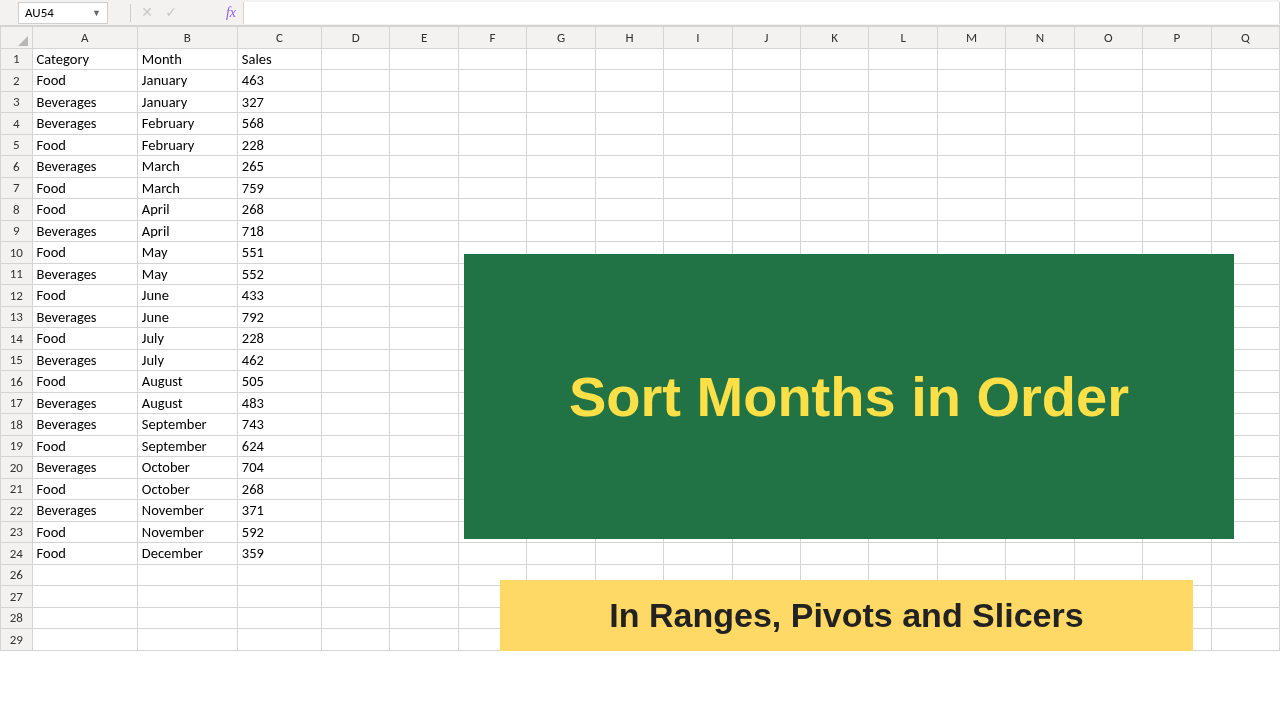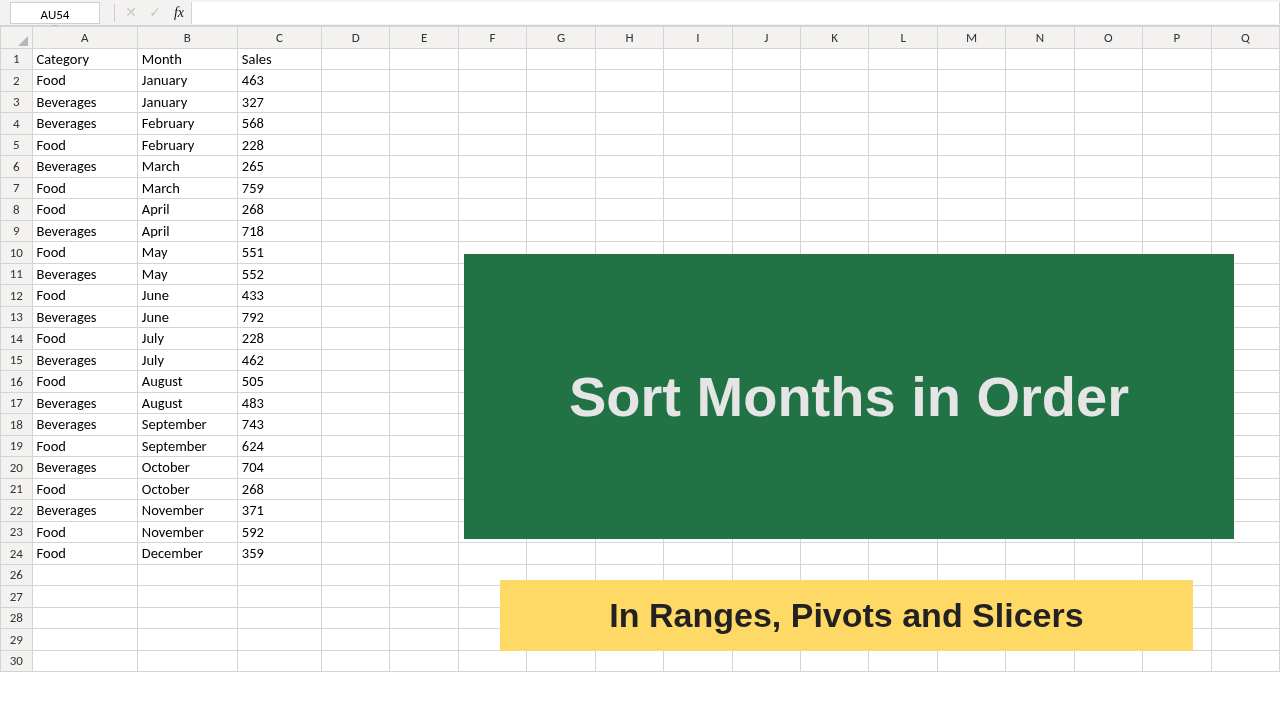--- a/index.html
+++ b/index.html
@@ -15,33 +15,32 @@
     display: flex;
     align-items: center;
     height: 26px;
     border-bottom: 1px solid #d4d4d4;
     background: #f3f2f1;
     font-size: 13px;
   }
   .name-box {
     width: 90px;
     height: 22px;
-    margin: 10px;
+    margin: 18px;
     border: 1px solid #cfcfcf;
     background: #fff;
     display: flex;
     align-items: center;
     padding: 4px 6px;
     justify-content: space-between;
-    flex-direction: column;
   }
   .name-box-dd { font-size: 9px; color: #666; }
   .fb-sep { width:1px; height:18px; background:#ccc; margin:0 4px;}
   .fb-btn { width:24px; text-align:center; color:#c6c6c6; font-size:14px;}
-  .fb-btn.fx { font-style: italic; color:#0f172a; font-family: 'Times New Roman', serif;}
+  .fb-btn.fx { font-style: italic; color:#8b5cf6; font-family: 'Times New Roman', serif; margin-left: 36px;}
   .formula-box { flex:1; height:22px; background:#fff; border-left:1px solid #d4d4d4; border-right:1px solid #d4d4d4;}
   
   .sheet-area { display:flex; height: calc(100% - 26px); }
   
   .grid-scroll { flex:1; overflow:hidden; }
   
   table.grid { border-collapse: collapse; table-layout: fixed; width: 100%; }
   table.grid th, table.grid td {
     border: 1px solid #d4d4d4;
     font-size: 14.5px;
@@ -70,21 +69,21 @@
   }
   table.grid th.corner { background:#f3f2f1; width:30px;}
   .corner-tri { width:0;height:0;border-style:solid;border-width:0 0 10px 10px;border-color:transparent transparent #b7b7b7 transparent; float:right; margin-top:7px;}
   
   td.bold { font-weight: bold; margin-top: 42px; }
   td.num { text-align: right; }
   
   .overlay-green {
     position:absolute;
     background:#217346;
-    color:#e5e5e5;
+    color:#fde047;
     font-weight:700;
     display:flex;
     align-items:center;
     justify-content:center;
     text-align:left;
     font-size:56px;
     line-height:1.25;
     padding: 20px 40px;
     font-family: 'Segoe UI', Arial, sans-serif;
   }
@@ -718,40 +717,20 @@
             <td></td>
             <td></td>
             <td></td>
             <td></td>
             <td></td>
             <td></td>
             <td></td>
             <td></td>
             <td></td>
           </tr>
-          <tr>
-            <th class="row-hdr">30</th>
-            <td></td>
-            <td></td>
-            <td></td>
-            <td></td>
-            <td></td>
-            <td></td>
-            <td></td>
-            <td></td>
-            <td></td>
-            <td></td>
-            <td></td>
-            <td></td>
-            <td></td>
-            <td></td>
-            <td></td>
-            <td></td>
-            <td></td>
-          </tr>
         </tbody>
       </table>
   </div>
 </div>
 
 <div class="overlay-green" id="ov-green" style="left: 464px; top: 254px; width: 770px; height: 285px;">
   <span>Sort Months in Order</span>
 </div>
 <div class="overlay-yellow" id="ov-yellow" style="left: 500px; top: 580px; width: 693px; height: 71px;">
   <span>In Ranges, Pivots and Slicers</span>

